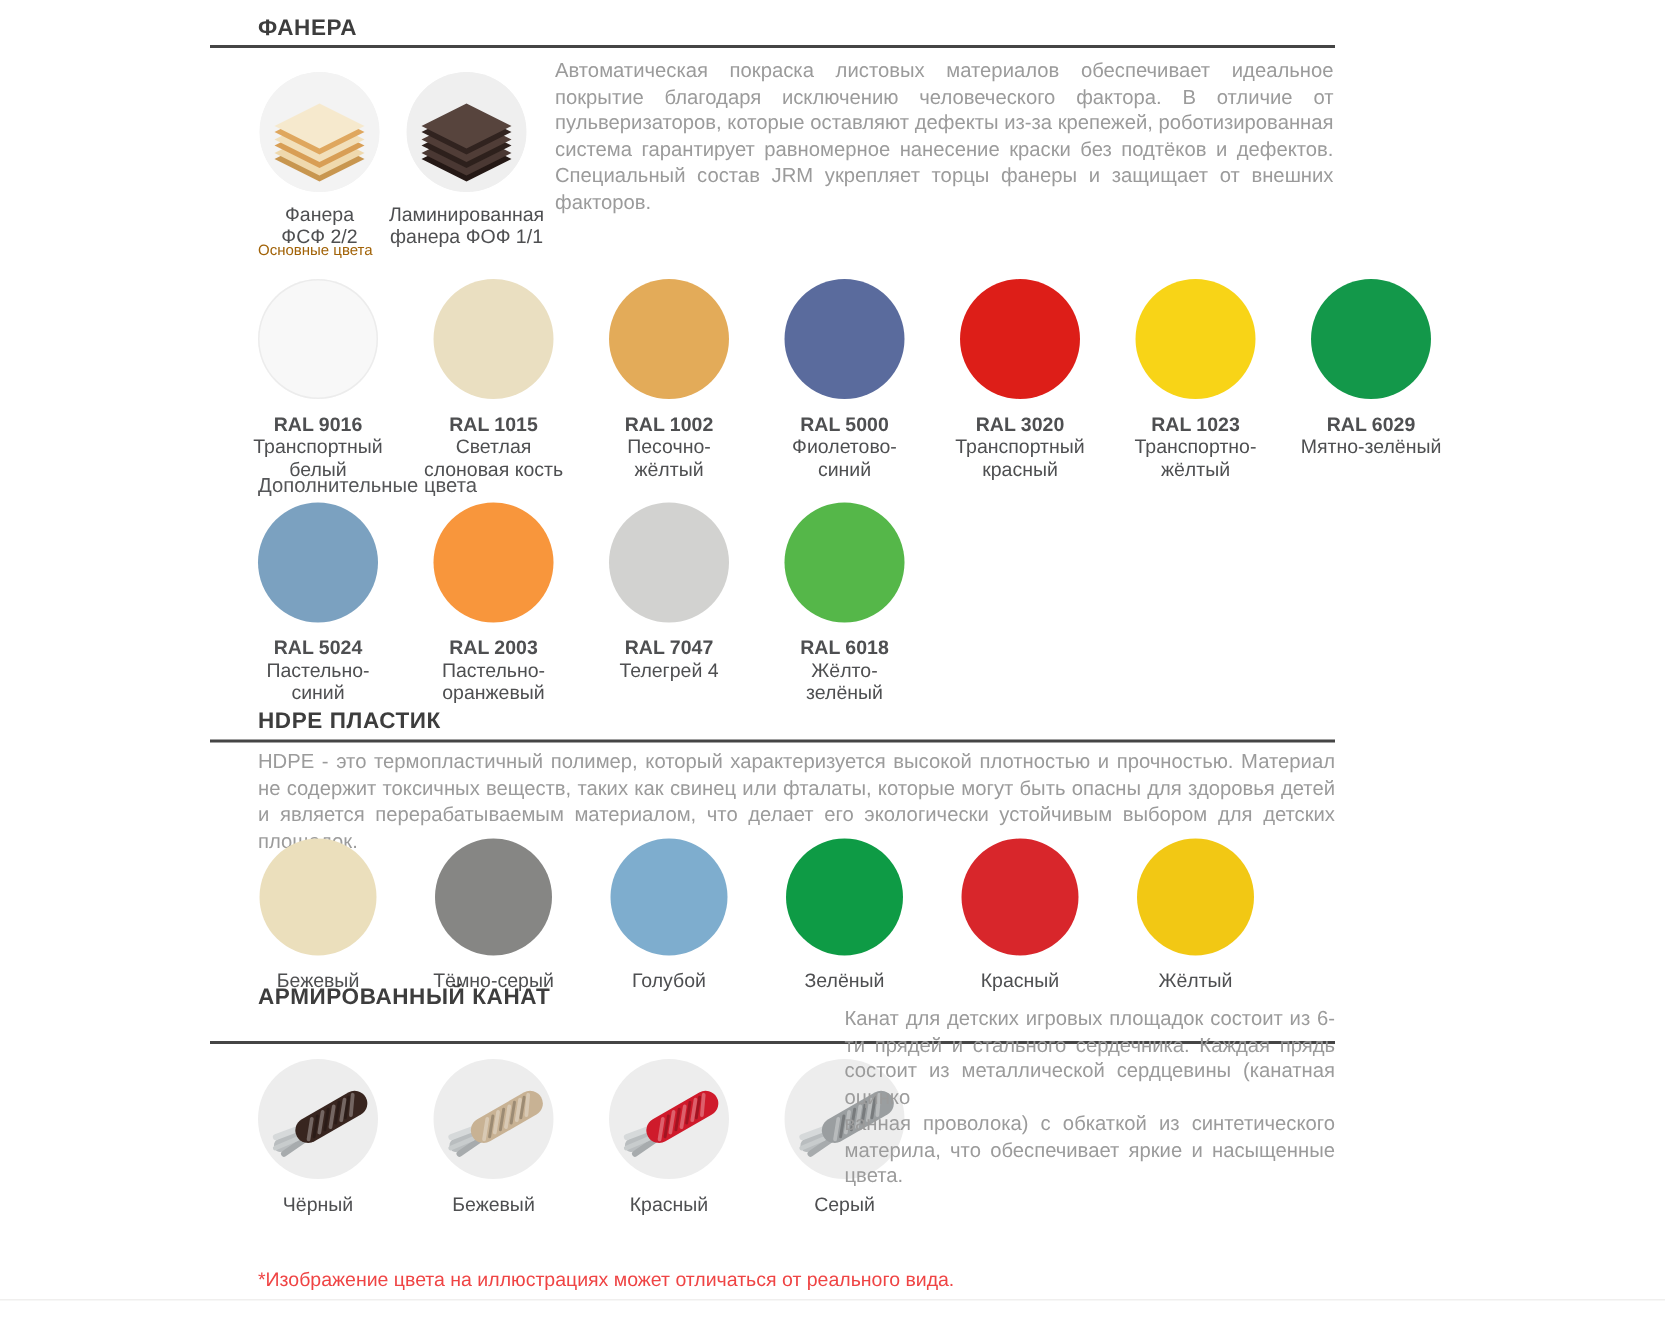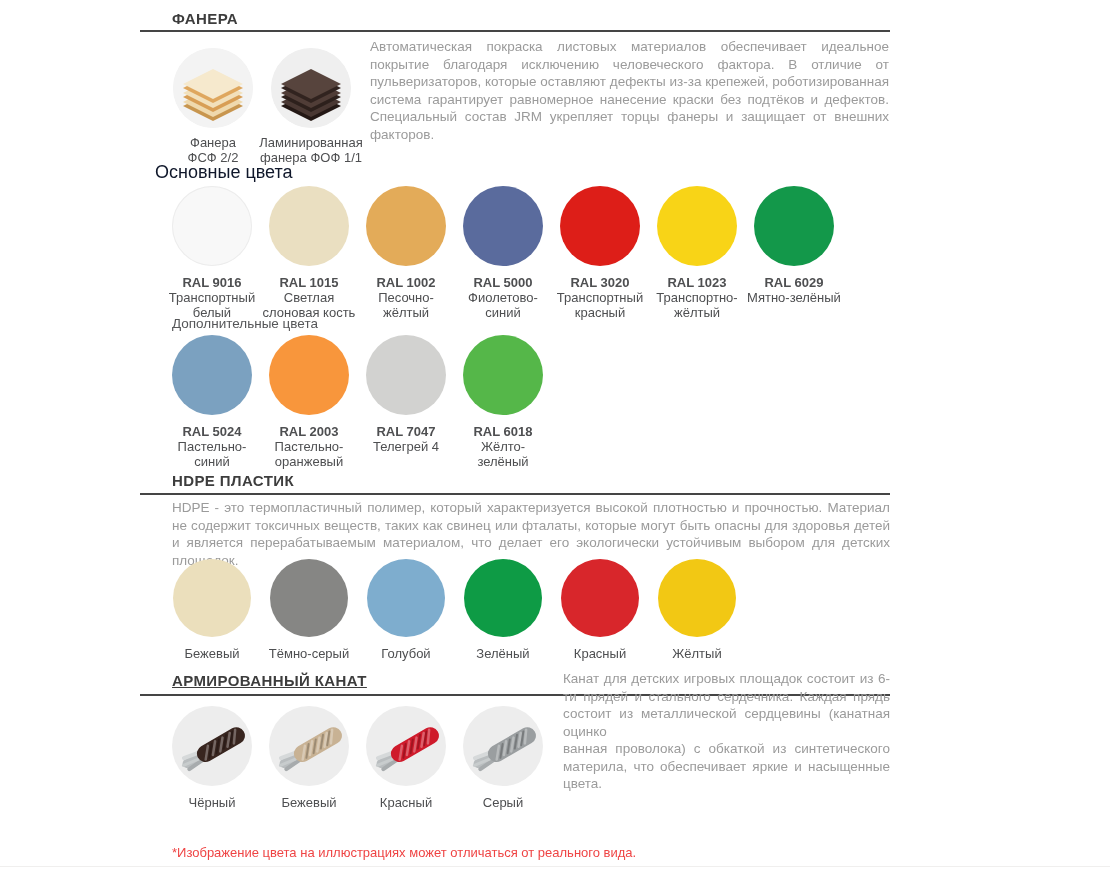--- a/index.html
+++ b/index.html
@@ -9,21 +9,21 @@
   }
   .abs{position:absolute;}
   .section-title{
     font-size:15px;font-weight:bold;color:#3d3d3d;letter-spacing:0.4px;
   }
   .rule{height:2px;background:#454545;}
   .para{
     font-size:13.5px;line-height:17.5px;color:#9b9b9b;text-align:justify;
   }
   .preline{white-space:pre-line;}
-  .row{display:flex;gap:17px;}
+  .row{display:flex;gap:37px;}
   .swatch{width:80px;text-align:center;}
   .circle{
     width:80px;height:80px;border-radius:50%;margin:0 auto;
   }
   .circle.small{width:78px;height:78px;}
   .circle.ring{box-shadow:inset 0 0 0 1px #ececec;}
   .code{
     margin-top:9px;font-size:13px;font-weight:bold;color:#4e4f51;line-height:15px;
   }
   .cname{
@@ -77,21 +77,21 @@
         <polygon points="10,36 40,21 70,36 40,51" fill="#57443d"></polygon>
       </g>
     </svg>
   </div>
   <div class="fcap">Ламинированная
 фанера ФОФ 1/1</div>
 </div>
 
 <div class="abs para" style="left:370px;top:38px;width:519px;">Автоматическая покраска листовых материалов обеспечивает идеальное покрытие благодаря исключению человеческого фактора. В отличие от пульверизаторов, которые оставляют дефекты из-за крепежей, роботизированная система гарантирует равномерное нанесение краски без подтёков и дефектов. Специальный состав JRM укрепляет торцы фанеры и защищает от внешних факторов.</div>
 
-<div class="abs" style="left:155px;top:162px;font-size:18px;color:#0f172a;">Основные цвета</div>
+<div class="abs" style="left:172px;top:162px;font-size:10px;color:#a16207;">Основные цвета</div>
 
 <div class="abs row" style="left:172px;top:186px;">
   <div class="swatch">
     <div class="circle ring" style="background-color: rgb(248, 248, 248);"></div>
     <div class="code">RAL 9016</div>
     <div class="cname">Транспортный
 белый</div>
   </div>
   <div class="swatch">
     <div class="circle" style="background-color: rgb(234, 223, 193);"></div>
@@ -183,21 +183,21 @@
   <div class="swatch">
     <div class="circle small" style="background-color: rgb(216, 38, 43);"></div>
     <div class="cname solo">Красный</div>
   </div>
   <div class="swatch">
     <div class="circle small" style="background-color: rgb(242, 200, 20);"></div>
     <div class="cname solo">Жёлтый</div>
   </div>
 </div>
 
-<div class="abs section-title" style="left:172px;top:672px;text-decoration:underline;">АРМИРОВАННЫЙ КАНАТ</div>
+<div class="abs section-title" style="left:172px;top:656px;">АРМИРОВАННЫЙ КАНАТ</div>
 <div class="abs rule" style="left:140px;top:694px;width:750px;"></div>
 
 <div class="abs row" style="left:172px;top:706px;">
 
   <div class="swatch">
     <div class="circle" style="background: rgb(237, 237, 237); color: rgb(56, 37, 31);">
       <svg width="80" height="80" viewBox="0 0 80 80">
         <g transform="rotate(-12 40 40)">
           <path d="M12 52 L34 46" stroke="#b9bdbf" stroke-width="9" stroke-linecap="round" fill="none"></path>
           <path d="M10 46 L30 43" stroke="#d6d9da" stroke-width="4" stroke-linecap="round" fill="none"></path>

